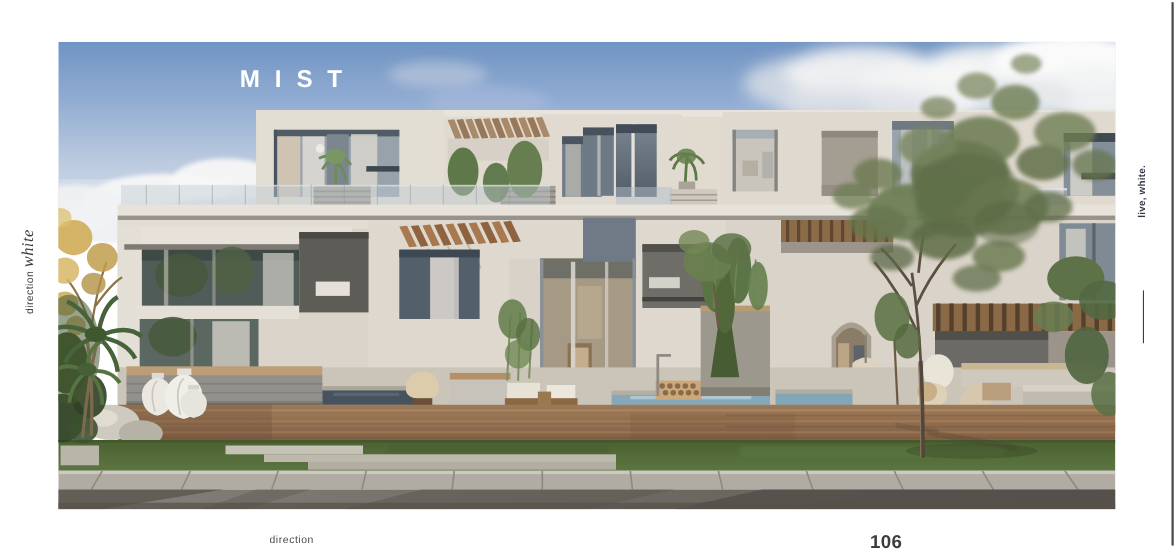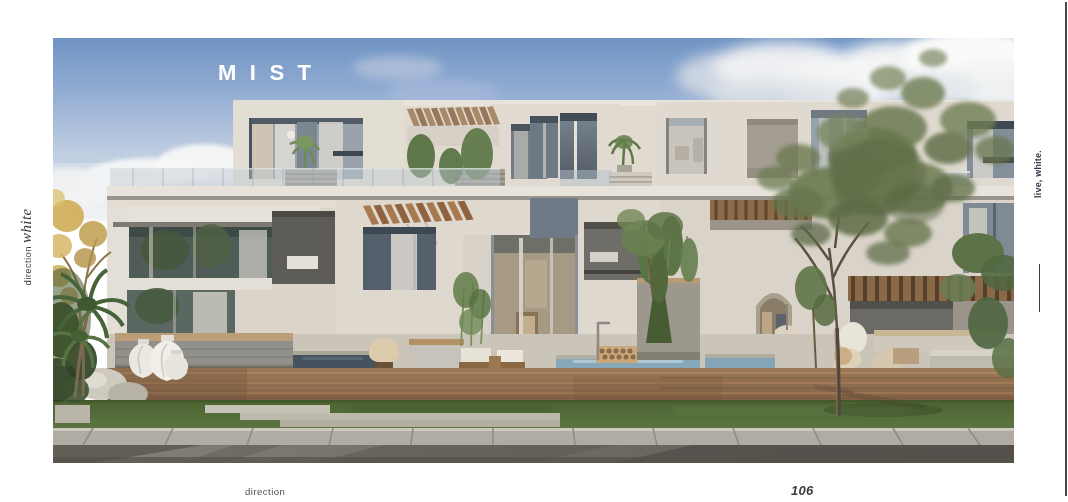--- a/index.html
+++ b/index.html
@@ -679,13 +679,13 @@
 <div class="abs" style="left:-21px;top:238px;width:96px;height:18px;transform:rotate(-90deg);text-align:center;font-size:9.5px;color:#3a3a3a;letter-spacing:0.4px;">direction <span style="font-family:'Liberation Serif',serif;font-style:italic;font-size:15px;">white</span></div>
 
 <div class="abs" style="left:1012px;top:168px;width:54px;height:12px;transform:rotate(-90deg);text-align:center;font-size:9px;font-weight:bold;color:#343947;letter-spacing:0.2px;">live, white.</div>
 
 <div class="abs" style="left:1039px;top:264px;width:1px;height:48px;background:#3d3d3d;"></div>
 
 <div class="abs" style="left:1065px;top:2px;width:2px;height:494px;background:#484848;"></div>
 
 <div class="abs" style="left:245px;top:486px;font-size:9.5px;letter-spacing:0.5px;color:#4c4c46;">direction</div>
 
-<div class="abs" style="left:791px;top:483px;font-size:13px;font-weight:bold;color:#3d3d3d;letter-spacing:0.3px;font-style:italic;">106</div>
+<div class="abs" style="left:791px;top:483px;font-size:17px;font-weight:bold;color:#3d3d3d;letter-spacing:0.3px;">106</div>
 
 </body></html>

